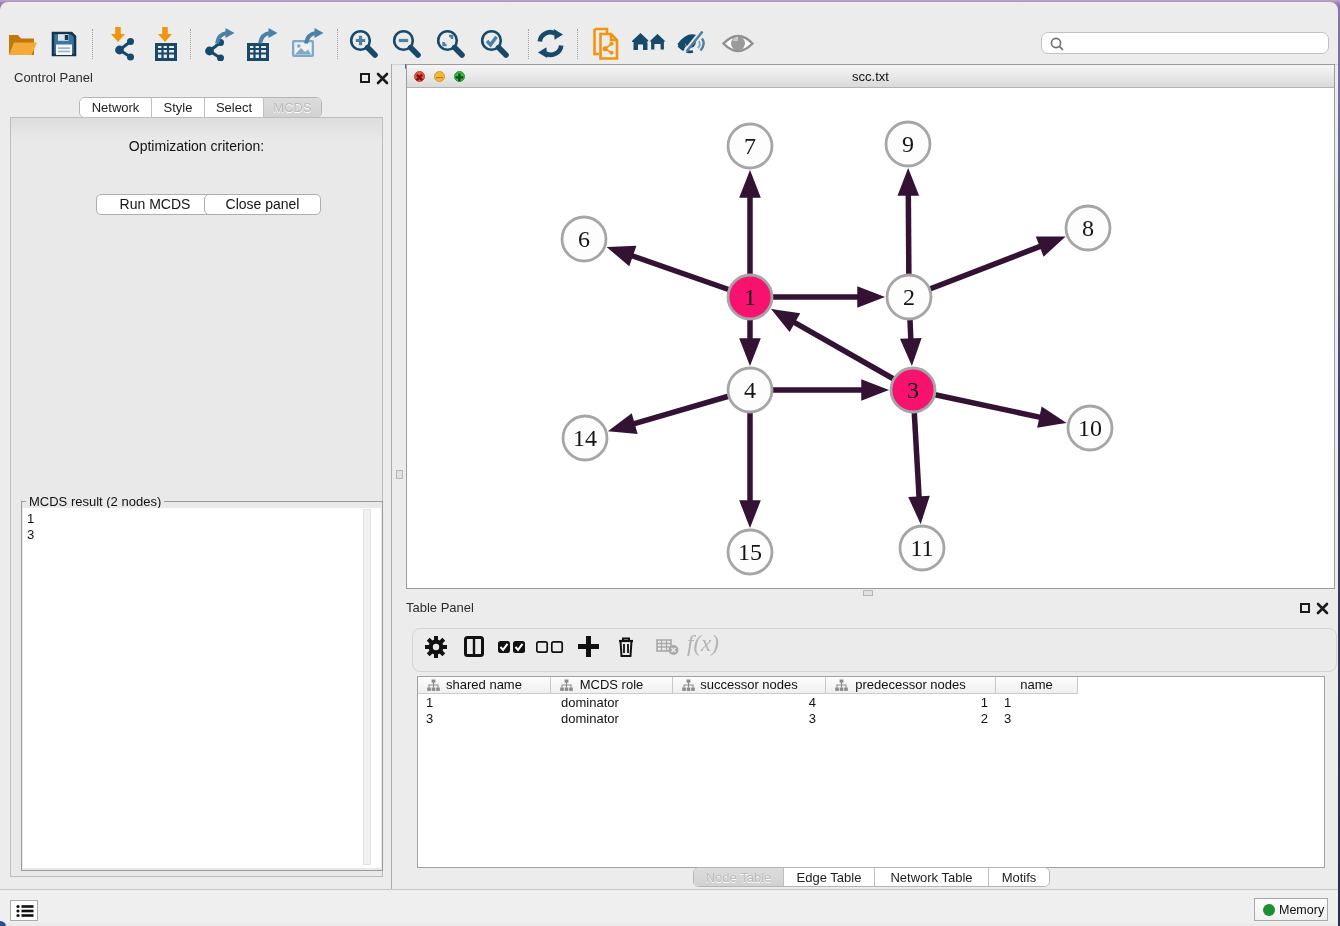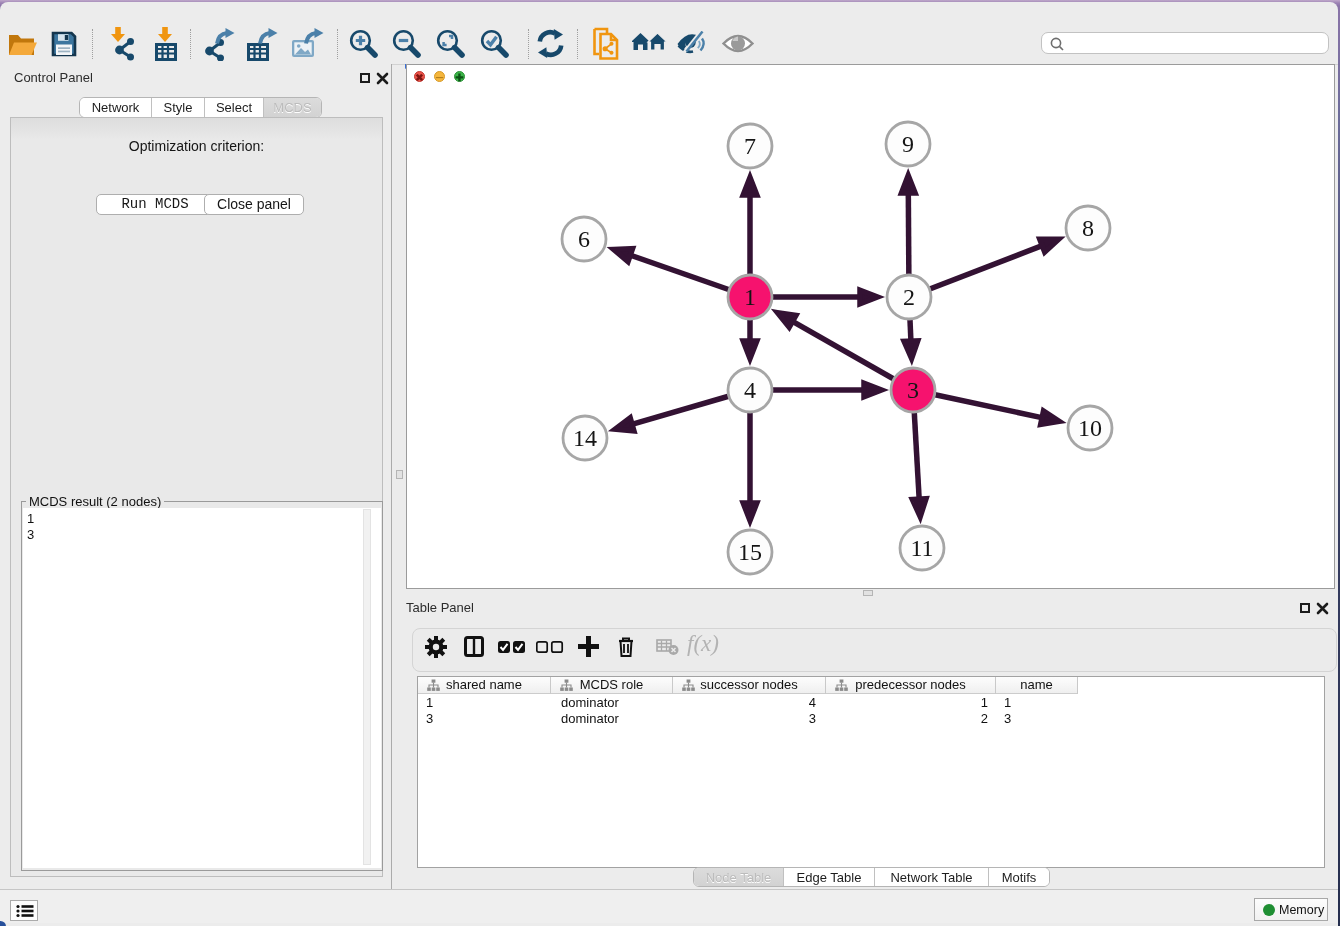--- a/index.html
+++ b/index.html
@@ -248,33 +248,34 @@
       </svg>
     <div class="tabs" style="left:79px; top:33px; width:243px;">
       <div class="tab" style="width:72px;">Network</div>
       <div class="tab" style="width:53px;">Style</div>
       <div class="tab" style="width:59px;">Select</div>
       <div class="tab sel" style="width:57px;">MCDS</div>
     </div>
     <div id="cpcontent">
       <div class="shade"></div>
       <div id="optlabel">Optimization criterion:</div>
-      <div class="btn" style="left:85px; top:76px; width:118px;font-family:Liberation Mono, monospace;">Run MCDS</div>
-      <div class="btn" style="left:193px; top:76px; width:100px;">Close panel</div>
+      <div class="btn" style="left:85px; top:76px; width:118px;">Run MCDS</div>
+      <div class="btn" style="left:193px; top:76px; width:117px;">Close panel</div>
       <div id="fieldset">
         <div class="lbl">MCDS result (2 nodes)</div>
         <div class="inner">1<br>3</div>
         <div class="sb"></div>
       </div>
     </div>
   </div>
   <div id="vsplit"></div>
   <div style="position:absolute; left:405px; top:62px; width:7px; height:5px; background:#3b6fd4; clip-path:polygon(0 0, 100% 0, 0 100%);"></div>
 
   <div id="frame">
+    <div id="ftitle">scc.txt</div>
     <div class="tfl" style="left:7px; background:#ed544a; border:1px solid #c33a32; color:#7e1410;">✖</div>
     <div class="tfl" style="left:27px; background:#f5b63c; border:1px solid #d79a27; color:#8d5e0a;">─</div>
     <div class="tfl" style="left:47px; background:#3cb549; border:1px solid #2d9338; color:#0c5214;">✚</div>
     <svg id="graph" width="932" height="500" viewBox="0 0 932 500">
         <g stroke="#331233" stroke-width="5.5" fill="#331233">
           <line x1="344.0" y1="209.0" x2="344.0" y2="105.0"></line>
           <polygon points="344.0,89.5 350.8,107.0 337.2,107.0"></polygon>
           <line x1="344.0" y1="209.0" x2="222.4" y2="166.5"></line>
           <polygon points="207.7,161.4 226.5,160.7 222.0,173.6"></polygon>
           <line x1="344.0" y1="209.0" x2="456.0" y2="209.0"></line>

